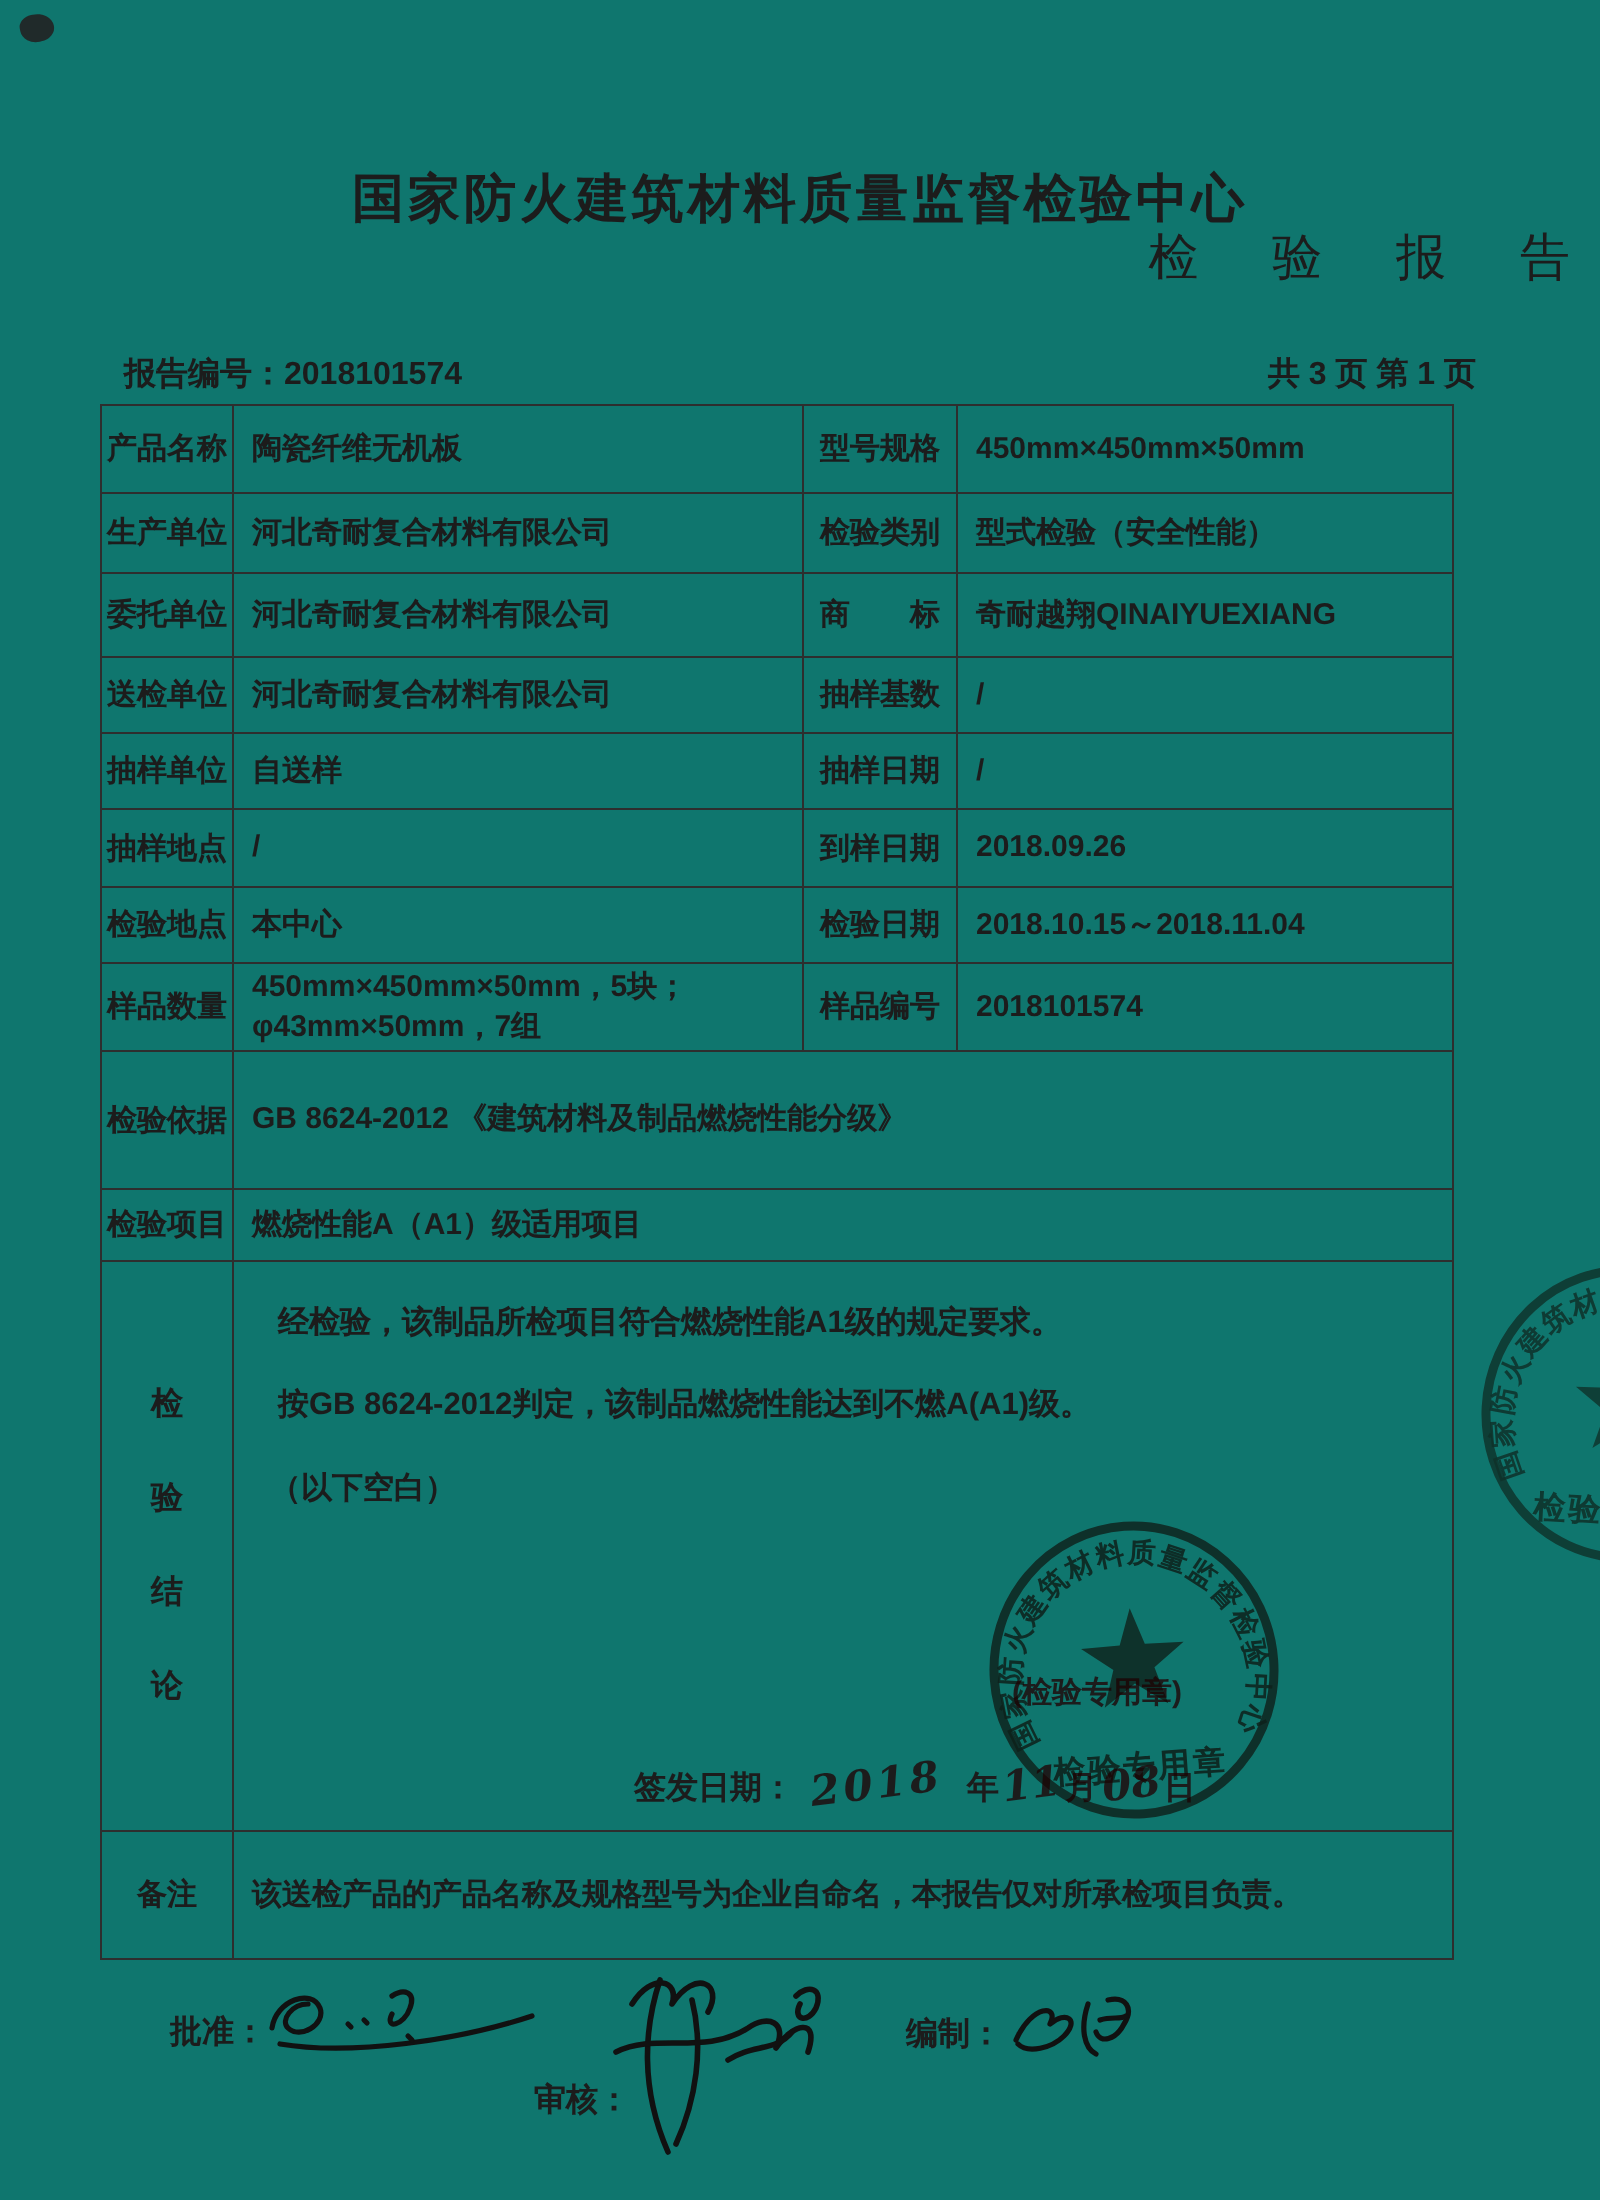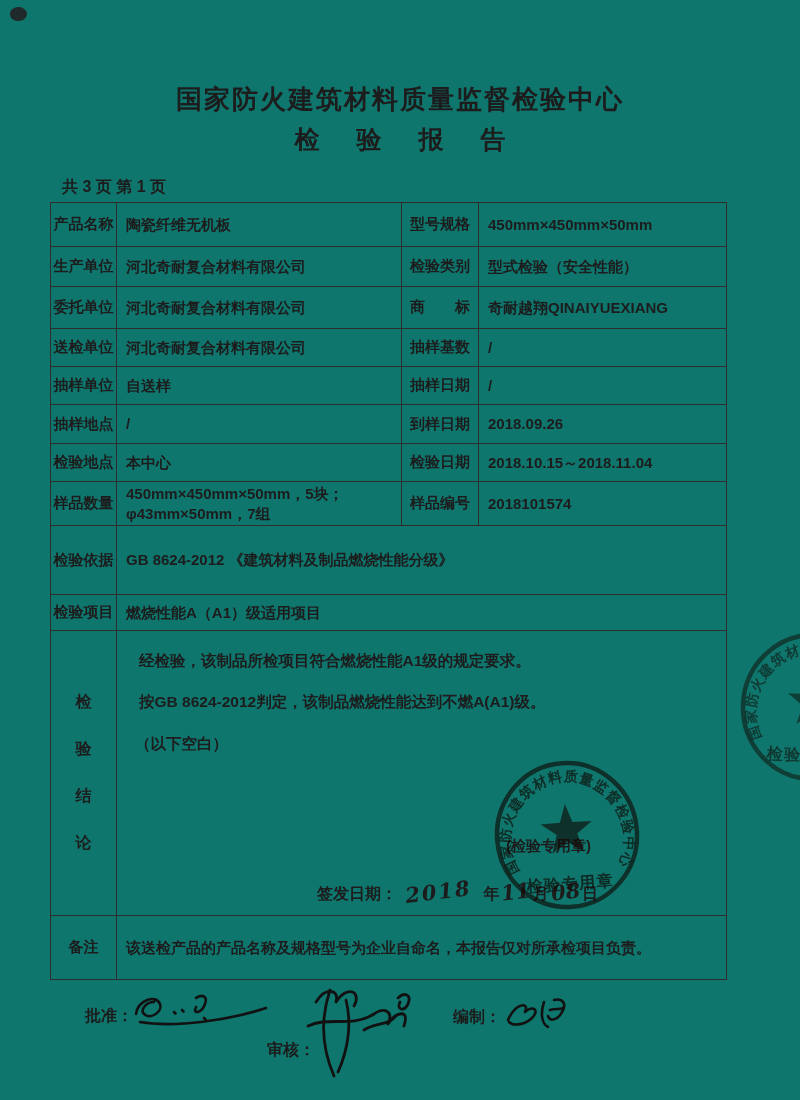--- a/index.html
+++ b/index.html
@@ -2,22 +2,22 @@
 <html><head>
 <meta charset="utf-8">
 <style>
   html,body{margin:0;padding:0;background:#ffffff;}
   .page{position:relative;width:800px;height:1100px;background:#0f766e;overflow:hidden;
         font-family:"Liberation Sans","DejaVu Sans",sans-serif;color:#1c1c1c;}
   .smudge{position:absolute;left:10px;top:7px;width:17px;height:14px;background:#222;
           border-radius:45% 60% 50% 55%;transform:rotate(-12deg);opacity:.9;}
   .doc-title{position:absolute;top:82px;left:0;width:100%;text-align:center;
              font-size:26px;font-weight:bold;letter-spacing:2px;}
-  .doc-subtitle{position:absolute;top:123px;left:0;width:100%;text-align:center;
-             font-size:25px;font-weight:bold;letter-spacing:15px;text-indent:15px;}
+  .doc-subtitle{position:absolute;top:112px;left:0;width:100%;text-align:right;
+             font-size:25px;font-weight:normal;letter-spacing:15px;text-indent:15px;}
   .meta{position:absolute;top:177px;left:62px;width:676px;display:flex;
         justify-content:space-between;font-size:16px;font-weight:bold;}
   .report-table{position:absolute;top:202px;left:50px;width:676px;border-collapse:collapse;
         table-layout:fixed;}
   .report-table td{border:1.6px solid #2e2e2e;font-size:15px;padding:0;vertical-align:middle;
         font-weight:bold;}
   td.lab{text-align:center;}
   td.val{padding:2px 6px 2px 9px;line-height:1.3;margin-top:28px;}
   td.vert-lab{text-align:center;}
   .vert-wrap{display:flex;flex-direction:column;align-items:center;gap:26px;font-size:16px;}
@@ -48,20 +48,23 @@
 <body>
 
 <div class="page">
 
   <div class="smudge"></div>
 
   <div class="doc-title">国家防火建筑材料质量监督检验中心</div>
   <div class="doc-subtitle">检 验 报 告</div>
 
   <div class="meta">
+    <div>
+      <span>报告编号：</span><span>2018101574</span>
+    </div>
     <div>共 3 页 第 1 页</div>
   </div>
 
   <table class="report-table">
     <colgroup>
       <col style="width:66px">
         <col style="width:285px">
         <col style="width:77px">
         <col style="width:248px">
     </colgroup>

